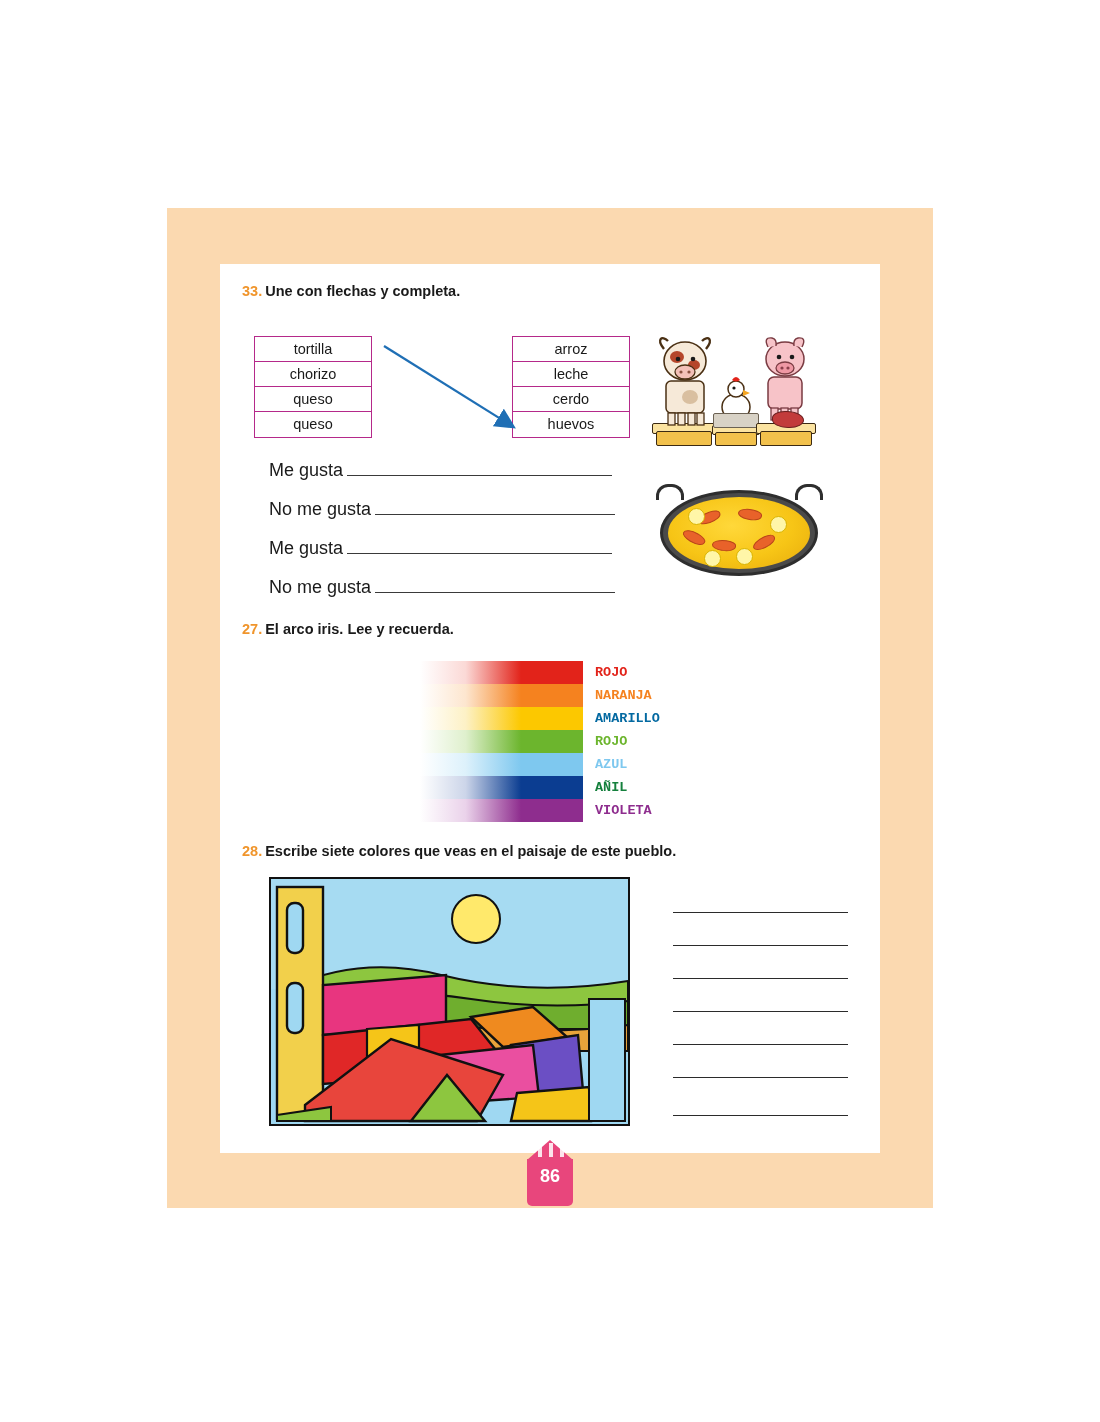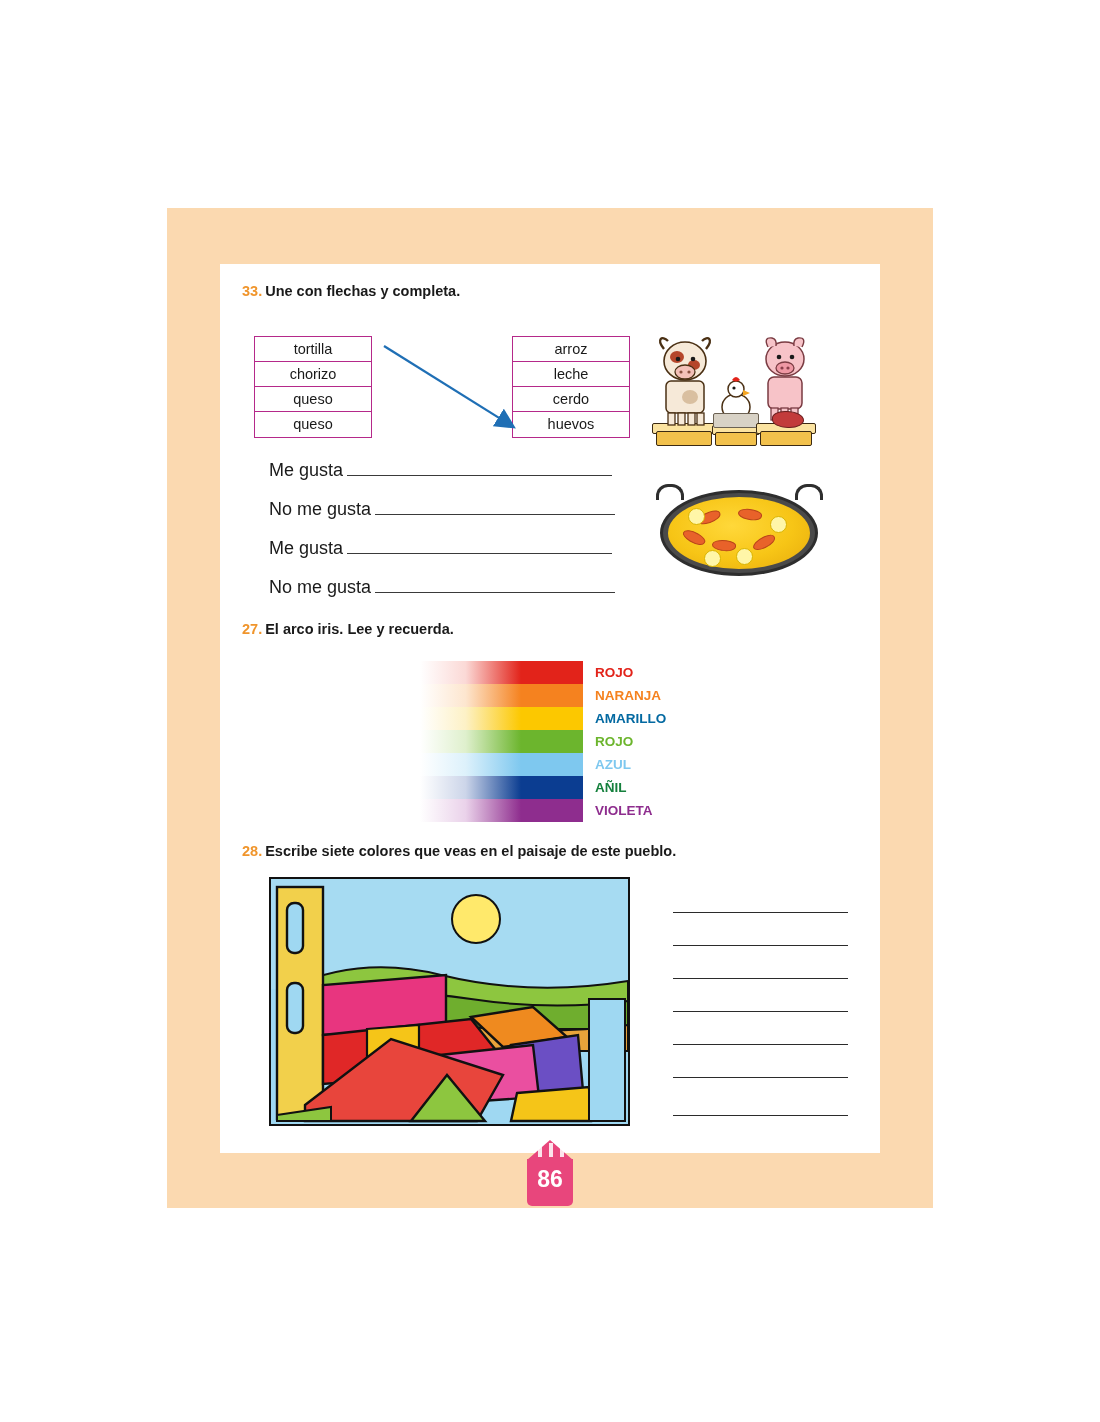--- a/index.html
+++ b/index.html
@@ -170,20 +170,21 @@
   }
   .rb-label {
     position: absolute;
     left: 175px;
     top: 0;
     height: 23px;
     line-height: 23px;
     font-size: 13.5px;
     font-weight: bold;
     white-space: nowrap;
+    font-family: Liberation Mono, monospace;
   }
 
   
   .village {
     position: absolute;
     left: 269px;
     top: 877px;
     width: 361px;
     height: 249px;
     border: 2px solid #111;
@@ -222,21 +223,21 @@
     left: 0; top: 19px;
     width: 46px; height: 47px;
     background: #e8467c;
     border-radius: 0 0 5px 5px;
   }
   .pencil-num {
     position: absolute;
     left: 0; top: 26px;
     width: 46px;
     text-align: center;
-    font-size: 23px;
+    font-size: 18px;
     font-weight: bold;
     color: #ffffff;
   }
   .pencil-stripe {
     position: absolute;
     top: 3px;
     width: 4px;
     height: 14px;
     background: #ffffff;
     opacity: .85;

